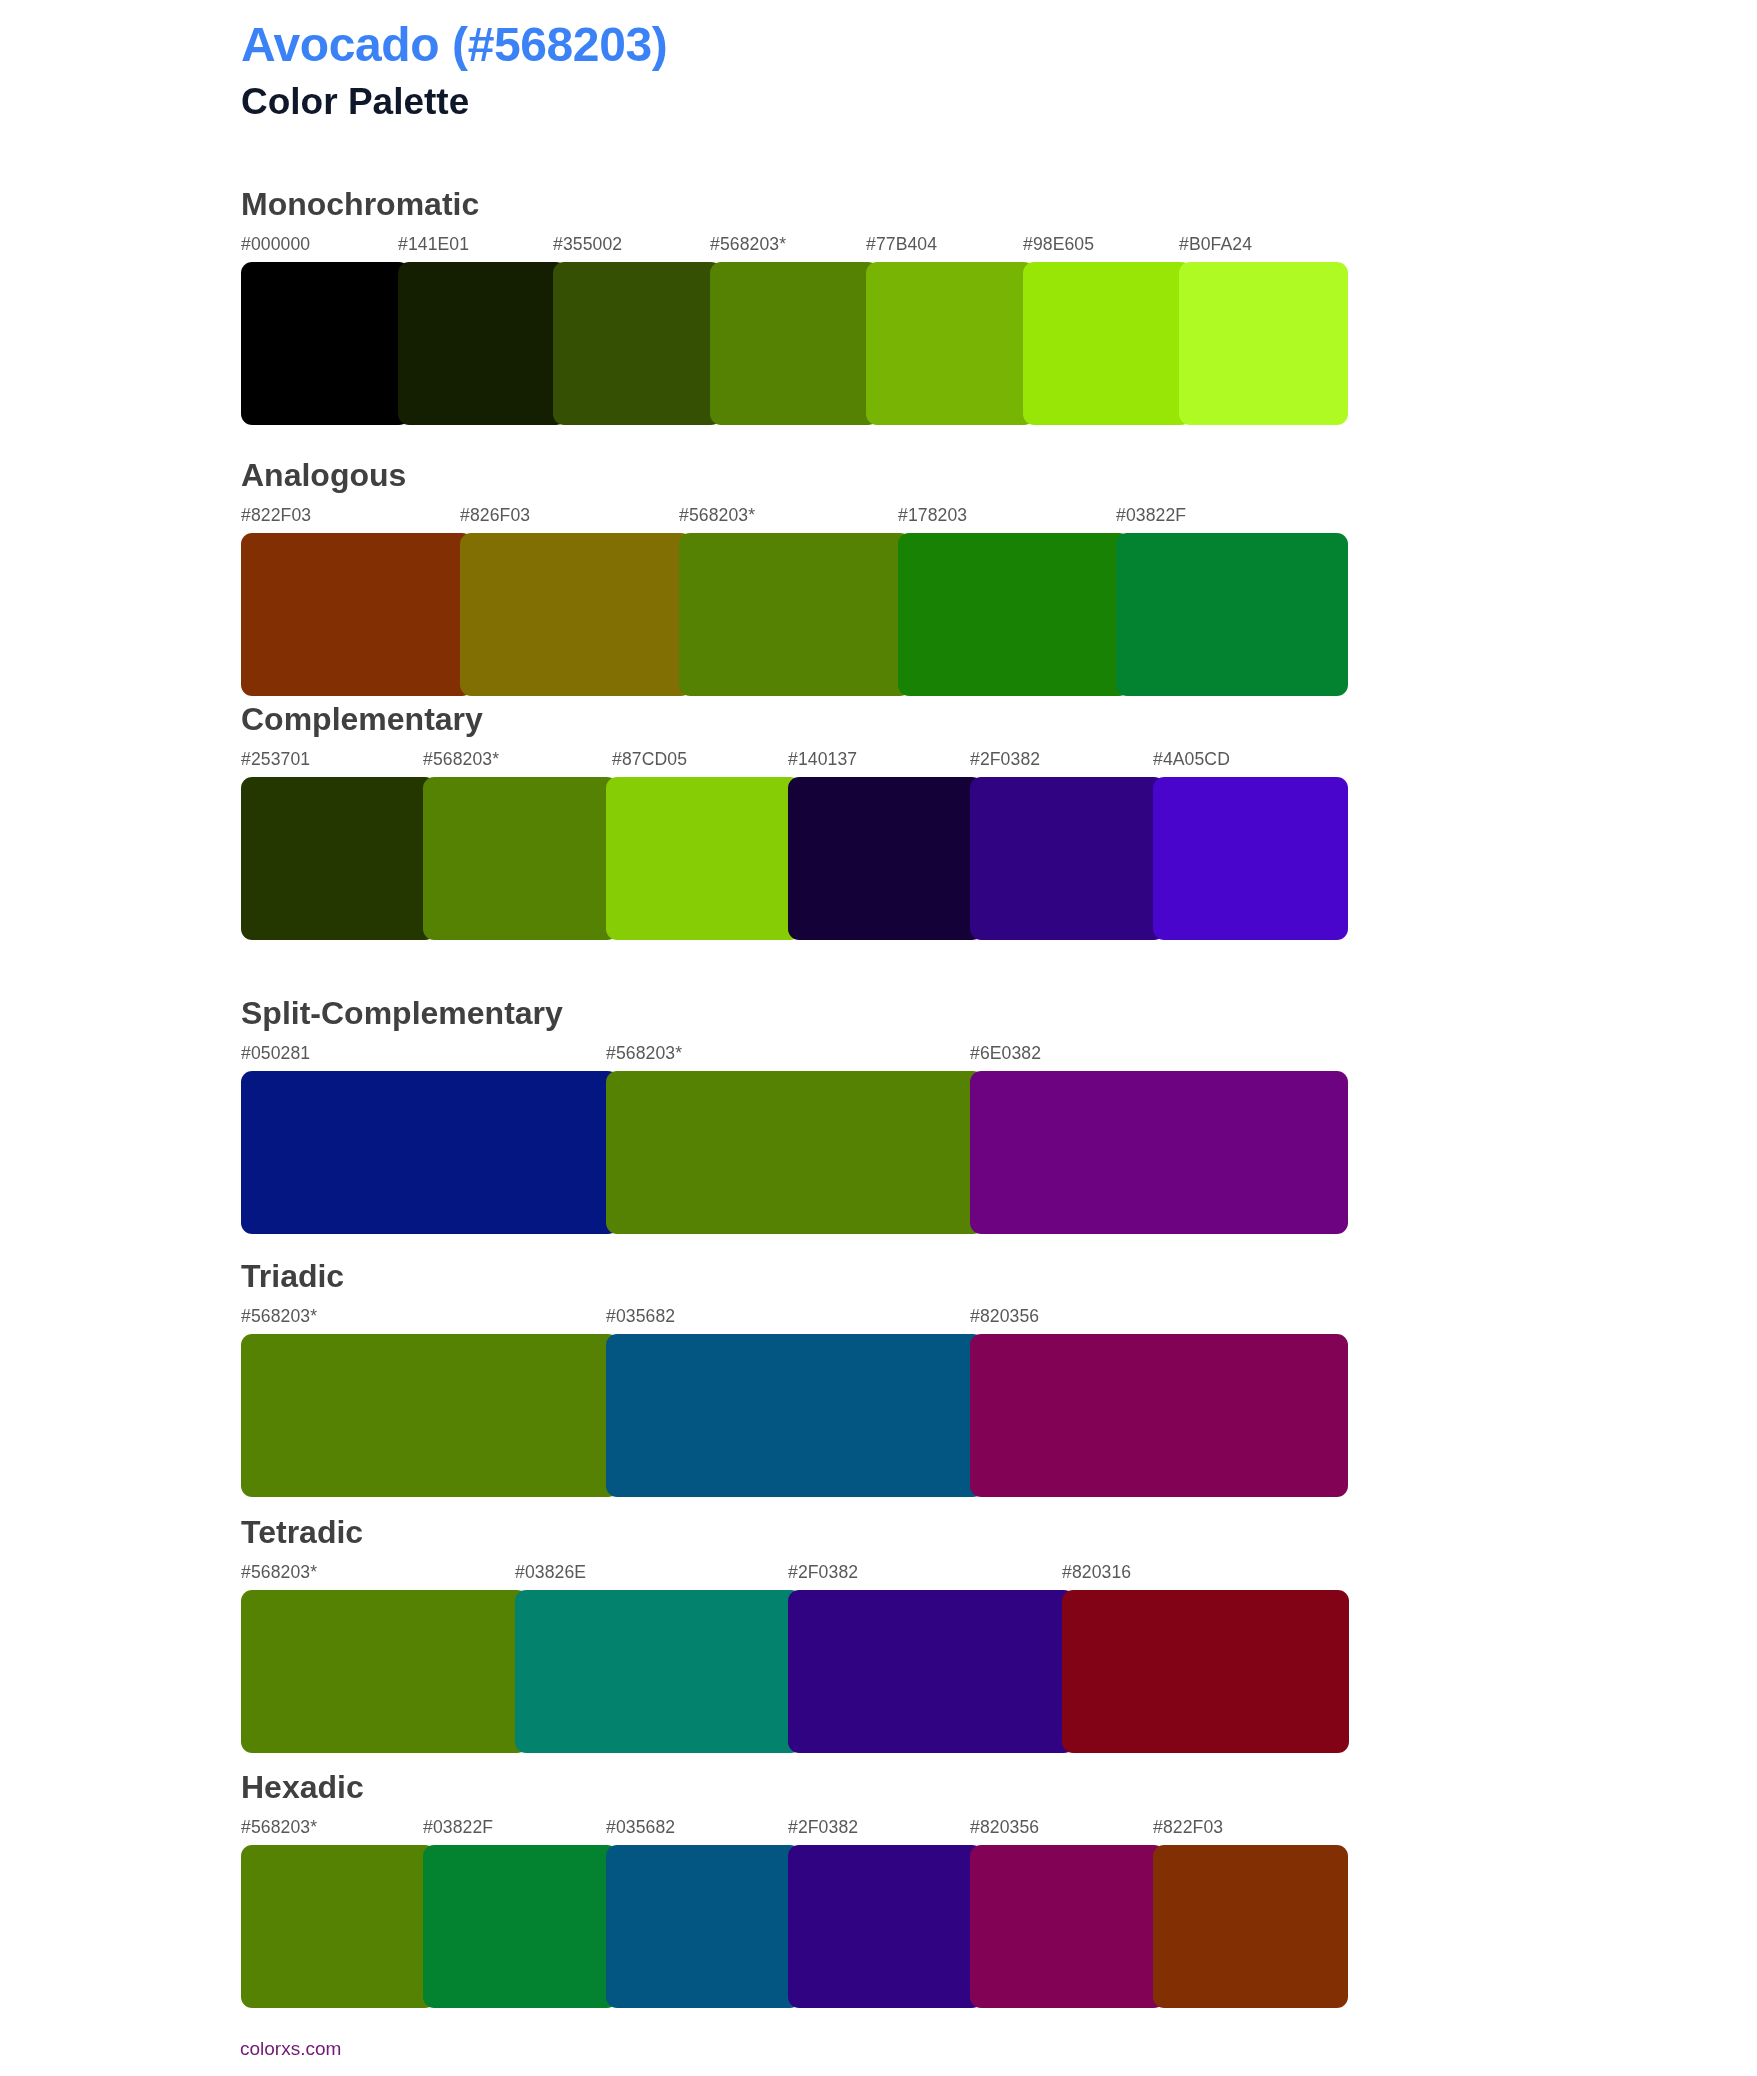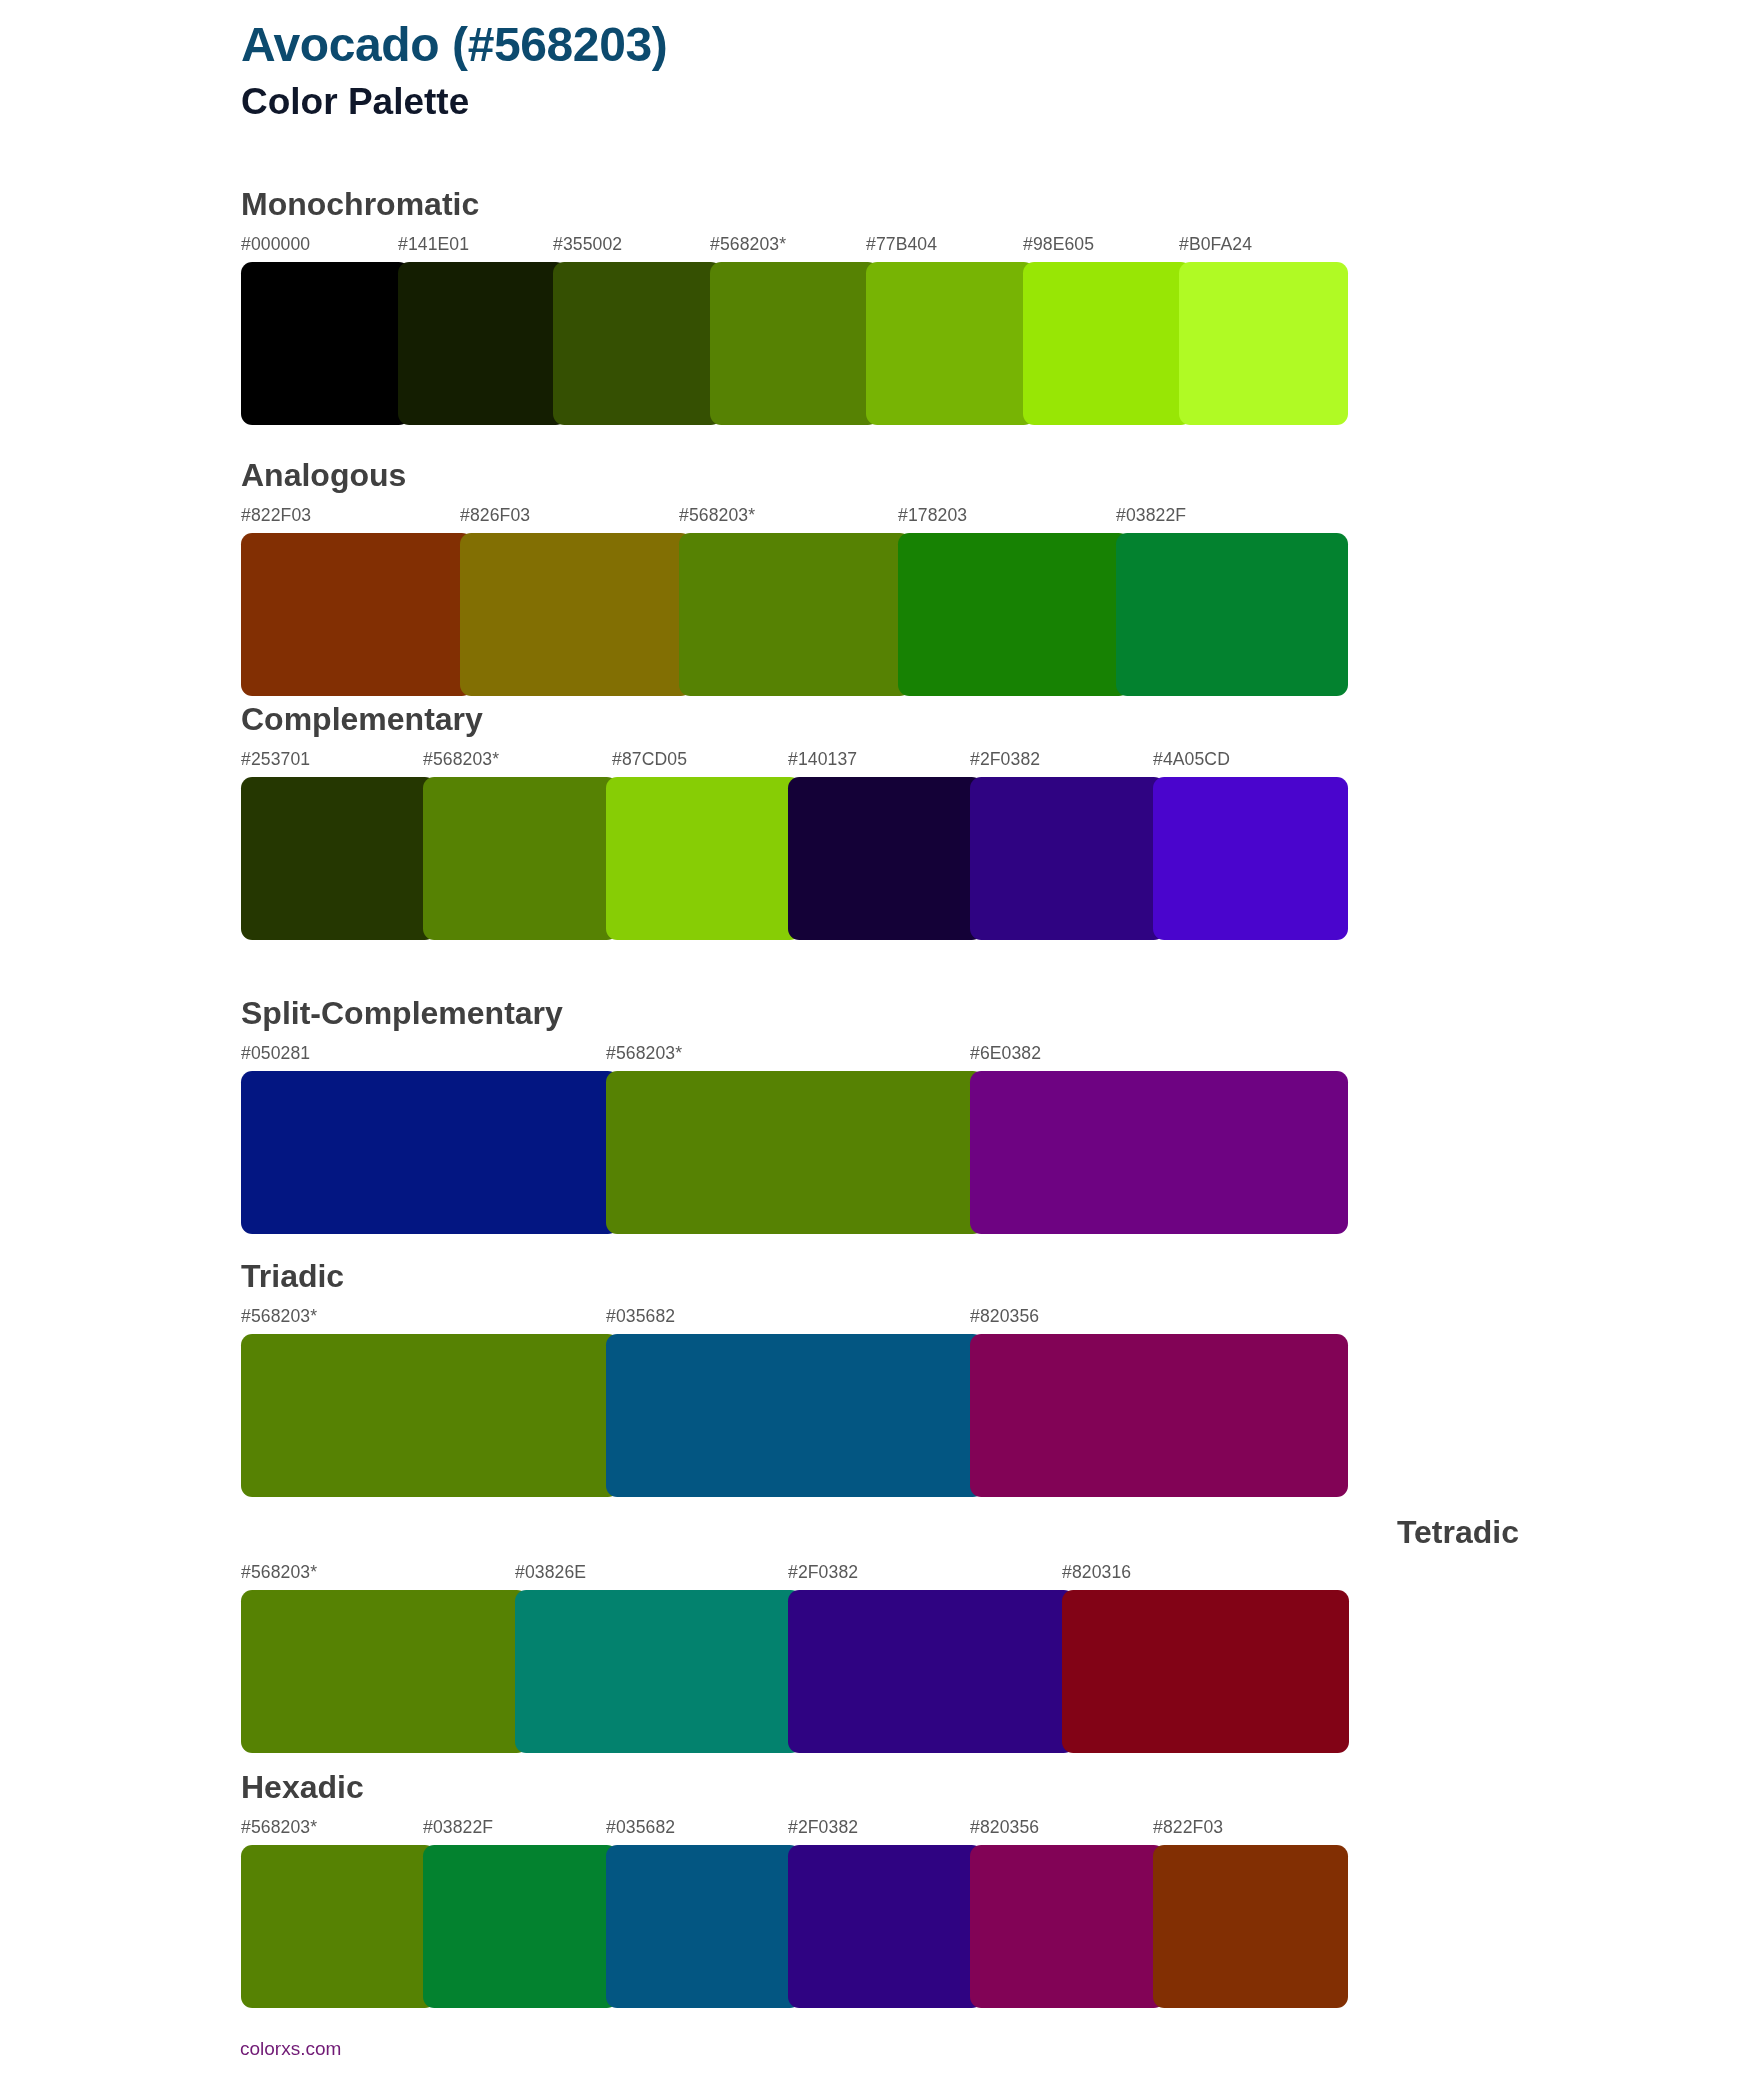--- a/index.html
+++ b/index.html
@@ -29,21 +29,21 @@
     position: absolute;
     left: 241px;
     top: 17.6px;
     width: 1278px;
   }
 
   .page-title {
     font-size: 48px;
     font-weight: 700;
     letter-spacing: -0.4px;
-    color: #0c4a6e;
+    color: #3b82f6;
     line-height: 1.12;
     white-space: nowrap;
   }
 
   .page-subtitle {
     font-size: 37px;
     font-weight: 600;
     color: #0f172a;
     line-height: 1.2;
     margin-top: 9px;
@@ -200,21 +200,21 @@
           <div class="swatch-label" style="left: 0px;">#568203*</div>
           <div class="swatch-label" style="left: 365px;">#035682</div>
           <div class="swatch-label" style="left: 729px;">#820356</div>
         </div>
         <div class="swatch-row" style="width: 1094px; height: 163px;">
           <div class="swatch" title="#568203*" style="left: 0px; width: 378px; height: 163px; background: rgb(86, 130, 3); z-index: 1;"></div>
           <div class="swatch" title="#035682" style="left: 365px; width: 378px; height: 163px; background: rgb(3, 86, 130); z-index: 2;"></div>
           <div class="swatch" title="#820356" style="left: 729px; width: 378px; height: 163px; background: rgb(130, 3, 86); z-index: 3;"></div>
         </div>
       </div>
-      <div class="section" style="top: 1516px; text-align: right;">
+      <div class="section" style="top: 1516px;">
         <div class="section-title">Tetradic</div>
         <div class="swatch-labels">
           <div class="swatch-label" style="left: 0px;">#568203*</div>
           <div class="swatch-label" style="left: 274px;">#03826E</div>
           <div class="swatch-label" style="left: 547px;">#2F0382</div>
           <div class="swatch-label" style="left: 821px;">#820316</div>
         </div>
         <div class="swatch-row" style="width: 1094px; height: 163px;">
           <div class="swatch" title="#568203*" style="left: 0px; width: 287px; height: 163px; background: rgb(86, 130, 3); z-index: 1;"></div>
           <div class="swatch" title="#03826E" style="left: 274px; width: 287px; height: 163px; background: rgb(3, 130, 110); z-index: 2;"></div>

